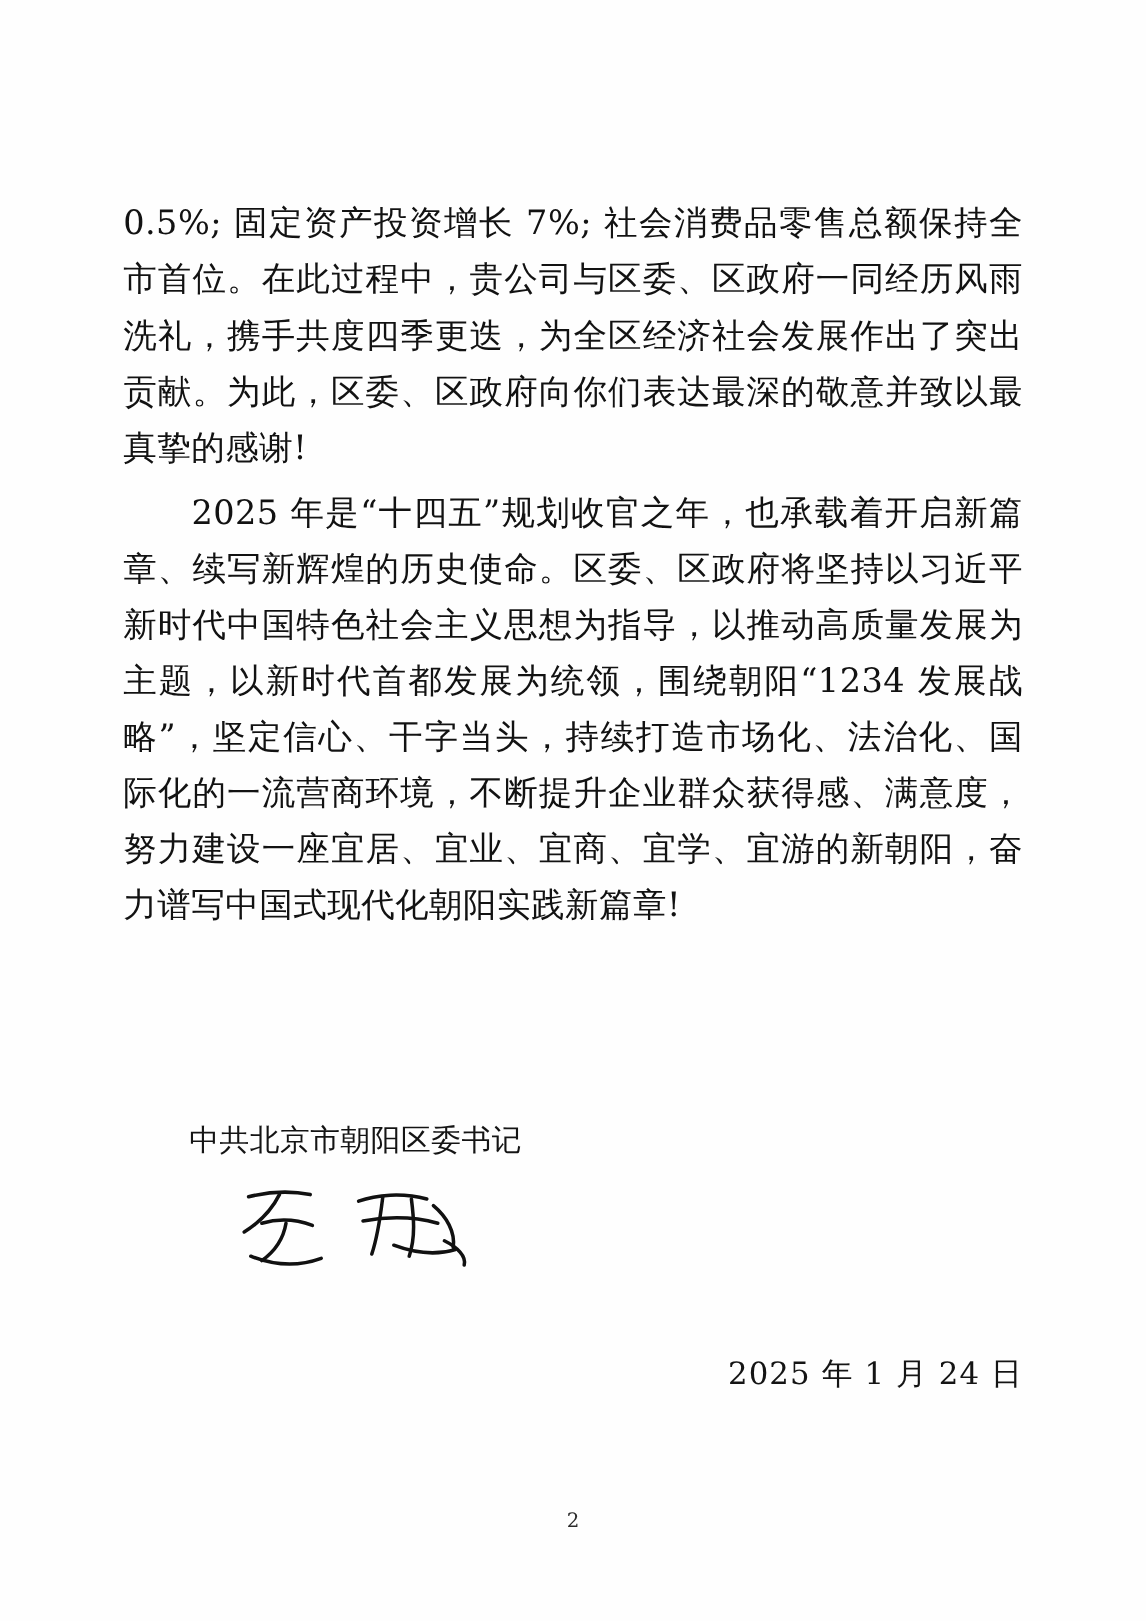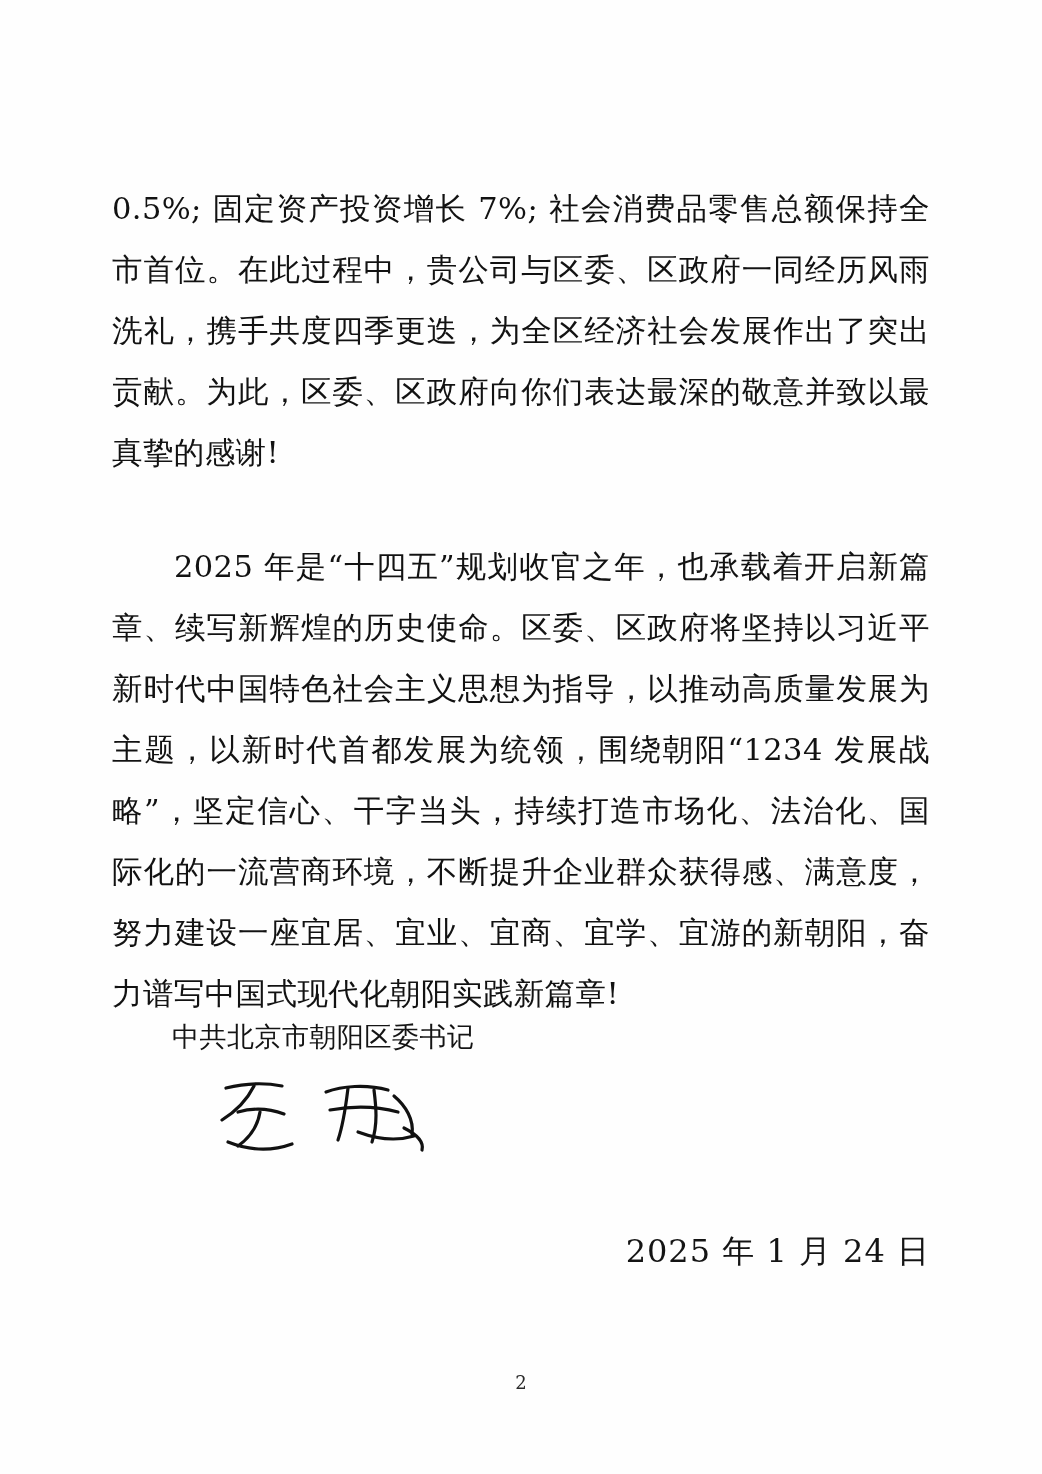--- a/index.html
+++ b/index.html
@@ -22,30 +22,29 @@
   }
   .content {
     position: absolute;
     left: 112px;
     top: 178px;
     width: 818px;
   }
   .para {
     font-family: "DejaVu Serif", serif;
     font-size: 30.5px;
-    line-height: 61px;
+    line-height: 51px;
     text-align: justify;
     text-justify: inter-character;
     letter-spacing: 0.4px;
     color: #121212;
     margin: 0;
   }
   .para.indent {
     text-indent: 62px;
-    margin-top: 45px;
   }
   .gap-small { height: 8px; }
 
   .signers {
     position: absolute;
     left: 112px;
     top: 1020px;
     width: 818px;
     display: flex;
     flex-direction: row;
@@ -70,21 +69,21 @@
     margin-top: 18px;
     height: 86px;
     display: flex;
     align-items: center;
     justify-content: center;
   }
   .date {
     position: absolute;
     right: 112px;
     top: 1230px;
-    font-size: 32px;
+    font-size: 28px;
     letter-spacing: 1px;
     color: #141414;
     font-family: "DejaVu Serif", serif;
   }
   .page-number {
     position: absolute;
     left: 0;
     right: 0;
     top: 1372px;
     text-align: center;

